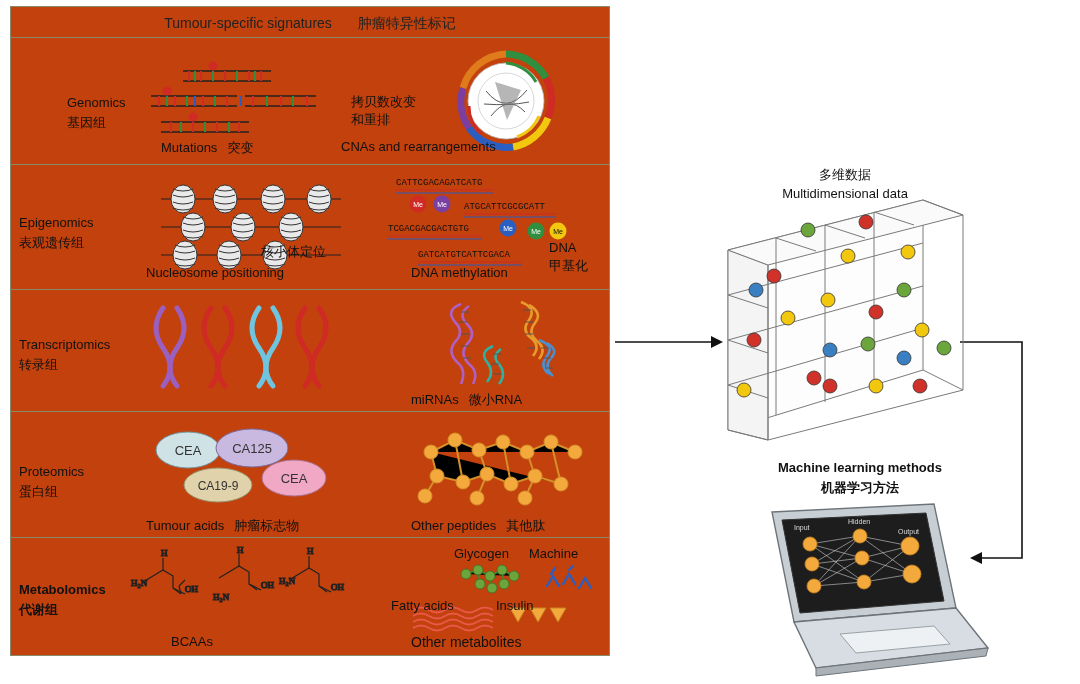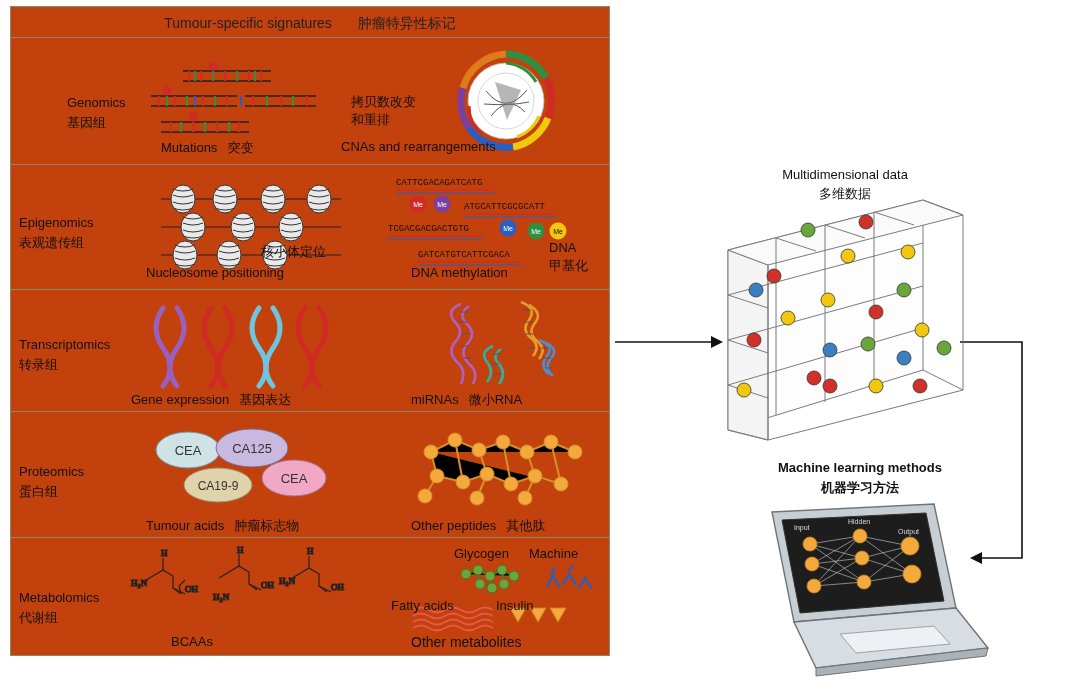--- a/index.html
+++ b/index.html
@@ -322,23 +322,20 @@
           <line x1="62" y1="58" x2="70" y2="58"></line>
             <line x1="60" y1="68" x2="68" y2="68"></line>
             <line x1="62" y1="78" x2="70" y2="78"></line>
           <line x1="110" y1="52" x2="118" y2="52"></line>
             <line x1="112" y1="62" x2="120" y2="62"></line>
             <line x1="114" y1="72" x2="122" y2="72"></line>
         </g>
       </svg>
     </div>
 
-    <div class="cap" style="left:120px;top:101px;width:250px;">
-      <span>Gene expression</span><span class="cn">基因表达</span>
-    </div>
     <div class="cap" style="left:400px;top:101px;width:210px;">
       <span>miRNAs</span><span class="cn">微小RNA</span>
     </div>
   </div>
 
   <div class="row" style="top:404px;height:126px;">
     <div class="row-label" style="top:50px;">
       <div>Proteomics</div>
       <div>蛋白组</div>
     </div>
@@ -387,21 +384,21 @@
 
     <div class="cap" style="left:135px;top:105px;width:260px;">
       <span>Tumour acids</span><span class="cn">肿瘤标志物</span>
     </div>
     <div class="cap" style="left:400px;top:105px;width:190px;">
       <span>Other peptides</span><span class="cn">其他肽</span>
     </div>
   </div>
 
   <div class="row" style="top:530px;height:118px;border-bottom:none;">
-    <div class="row-label" style="top:50px;">
+    <div class="row-label" style="top:42px;font-weight:bold;">
       <div>Metabolomics</div>
       <div>代谢组</div>
     </div>
 
     <div class="art" style="left:118px;top:10px;">
       <svg width="230" height="78" viewBox="0 0 230 78">
         <g stroke="#222" stroke-width="1.2" fill="none" font-family="Liberation Serif, serif" font-size="9">
           <path d="M24 28 L34 22 L44 28 L44 40 L56 46"></path>
             <path d="M34 22 L34 10"></path>
             <path d="M24 28 L14 34"></path>
@@ -499,22 +496,22 @@
 </div>
 
 <div class="arrow-wrap" style="left:960px;top:330px;">
   <svg width="110" height="240" viewBox="0 0 110 240">
     <polyline points="0,12 62,12 62,228 22,228" fill="none" stroke="#111" stroke-width="1.6"></polyline>
     <path d="M22 222 L10 228 L22 234 Z" fill="#111"></path>
   </svg>
 </div>
 
 <div class="cube-title" style="left:700px;top:166px;width:290px;">
+  <div>多维数据</div>
   <div>Multidimensional data</div>
-  <div>多维数据</div>
 </div>
 
 <div class="art" style="left:708px;top:190px;">
   <svg width="265" height="255" viewBox="0 0 265 255">
 
     <g stroke="#7a7a7a" stroke-width="1" fill="none">
       <polygon points="20,60 215,10 215,180 20,240" fill="#fdfdfd"></polygon>
       <polygon points="20,60 60,75 60,250 20,240" fill="#f4f4f4"></polygon>
       <polygon points="60,75 255,25 215,10 20,60" fill="#fafafa"></polygon>
       <polyline points="60,75 60,250 255,200 255,25"></polyline>

